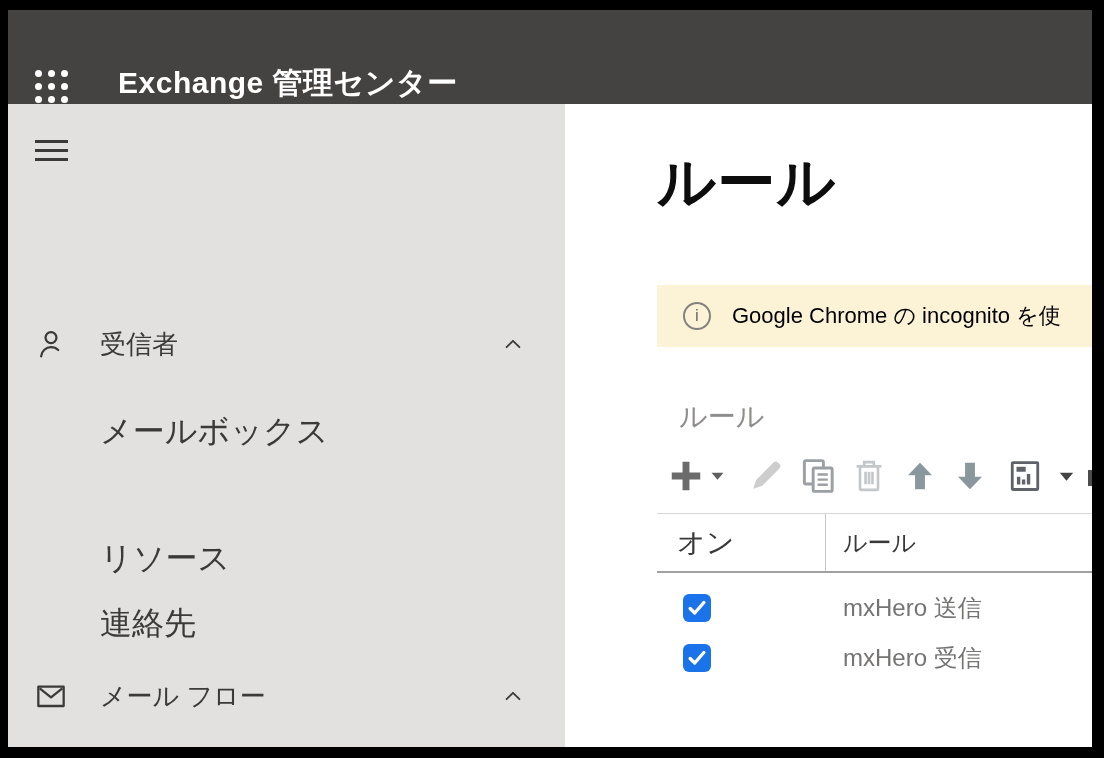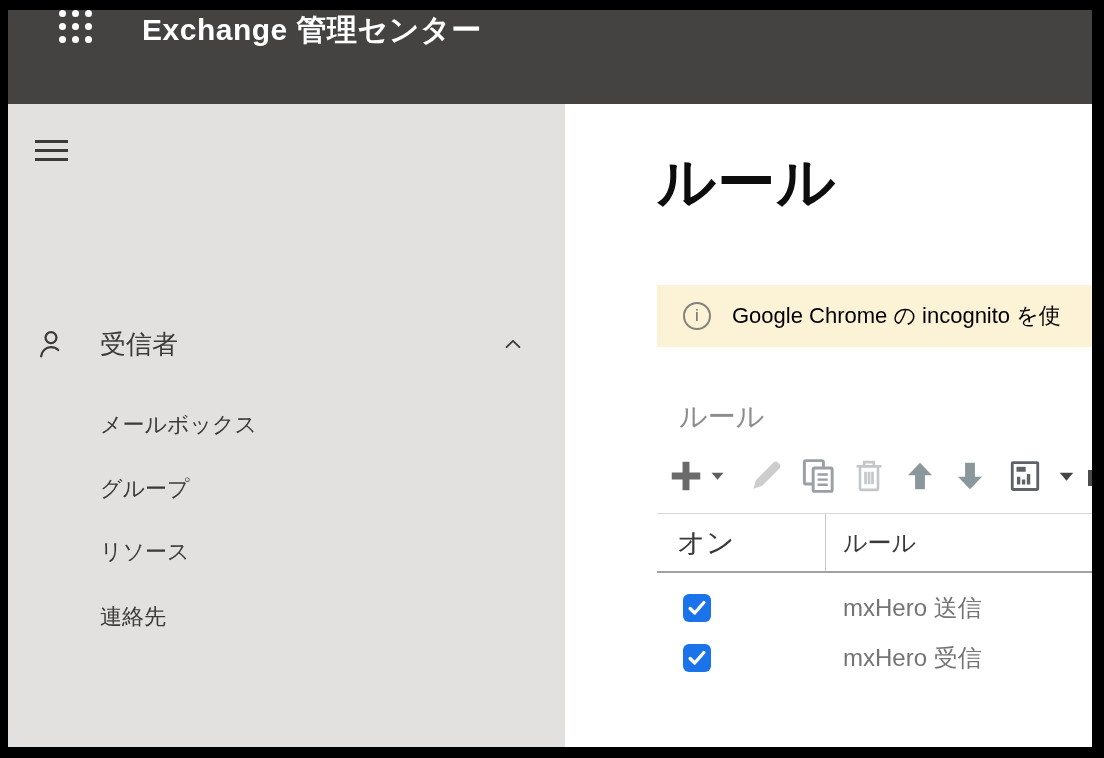--- a/index.html
+++ b/index.html
@@ -10,21 +10,21 @@
     position:relative;
     overflow:hidden;
   }
   .app {
     position:absolute; left:8px; top:10px; width:1084px; height:737px;
     display:flex; flex-direction:column; background:#fff; overflow:hidden;
   }
   
   .header {
     height:94px; background:#454342; flex:0 0 94px;
-    display:flex; align-items:flex-start;padding-left:24px;
+    display:flex; align-items:flex-end;
   }
   .waffle {
     margin-left:27px; width:34px; height:34px;
     display:grid; grid-template-columns:repeat(3,7px); grid-template-rows:repeat(3,7px);
     gap:6px; cursor:pointer;
   }
   .waffle i { width:7px; height:7px; border-radius:50%; background:#fff; }
   .header-title {
     margin-left:49px; color:#fff; font-size:30px; font-weight:600; letter-spacing:.5px;
   }
@@ -36,21 +36,21 @@
   .hamburger { position:absolute; left:27px; top:36px; width:33px; cursor:pointer; }
   .hamburger i { display:block; height:3px; background:#3b3a39; margin-bottom:6px; }
   .nav-row {
     position:absolute; left:0; right:0; height:44px;
     display:flex; align-items:center; cursor:pointer;
   }
   .nav-row .nicon { position:absolute; left:27px; width:32px; height:32px; }
   .nav-row .nlabel { position:absolute; left:92px; font-size:26px; color:#3b3a39; white-space:nowrap; }
   .nav-row .chev { position:absolute; right:41px; width:22px; height:22px; }
   .nav-sub {
-    position:absolute; left:92px; font-size:22px; color:#3b3a39; white-space:nowrap; cursor:pointer;
+    position:absolute; left:92px; font-size:32px; color:#3b3a39; white-space:nowrap; cursor:pointer;
   }
   
   .main { flex:1; background:#fff; position:relative; overflow:hidden; }
   .page-title {
     position:absolute; left:92px; top:40px;
     font-size:58px; font-weight:700; color:#0d0d0d; letter-spacing:1px;
   }
   .banner {
     position:absolute; left:92px; right:-20px; top:181px; height:62px;
     background:#fcf2d5; display:flex; align-items:center; padding-left:26px; overflow:hidden;
@@ -132,24 +132,37 @@
         </span>
         <span class="nlabel">受信者</span>
         <span class="chev">
           <svg viewBox="0 0 24 24" width="22" height="22" fill="none" stroke="#3b3a39" stroke-width="2" stroke-linecap="round" stroke-linejoin="round">
             <path d="M5 15.5 12 8.5l7 7"></path>
           </svg>
         </span>
       </div>
 
       <div class="nav-sub" style="top:306px">メールボックス</div>
-      <div class="nav-sub" style="top:370px">グループ</div>
       <div class="nav-sub" style="top:433px">リソース</div>
       <div class="nav-sub" style="top:498px">連絡先</div>
 
+      <div class="nav-row" style="top:570px">
+        <span class="nicon">
+          <svg viewBox="0 0 24 24" width="32" height="32" fill="none" stroke="#3b3a39" stroke-width="1.7" stroke-linejoin="round">
+            <rect x="2.5" y="5" width="19" height="14.5"></rect>
+            <path d="M3.5 6.2 12 13l8.5-6.8"></path>
+          </svg>
+        </span>
+        <span class="nlabel">メール フロー</span>
+        <span class="chev">
+          <svg viewBox="0 0 24 24" width="22" height="22" fill="none" stroke="#3b3a39" stroke-width="2" stroke-linecap="round" stroke-linejoin="round">
+            <path d="M5 15.5 12 8.5l7 7"></path>
+          </svg>
+        </span>
+      </div>
     </div>
 
     <div class="main">
 
       <h1 class="page-title">ルール</h1>
 
       <div class="banner">
         <span class="info-circle">i</span>
         <span class="banner-text">Google Chrome の incognito を使</span>
       </div>

